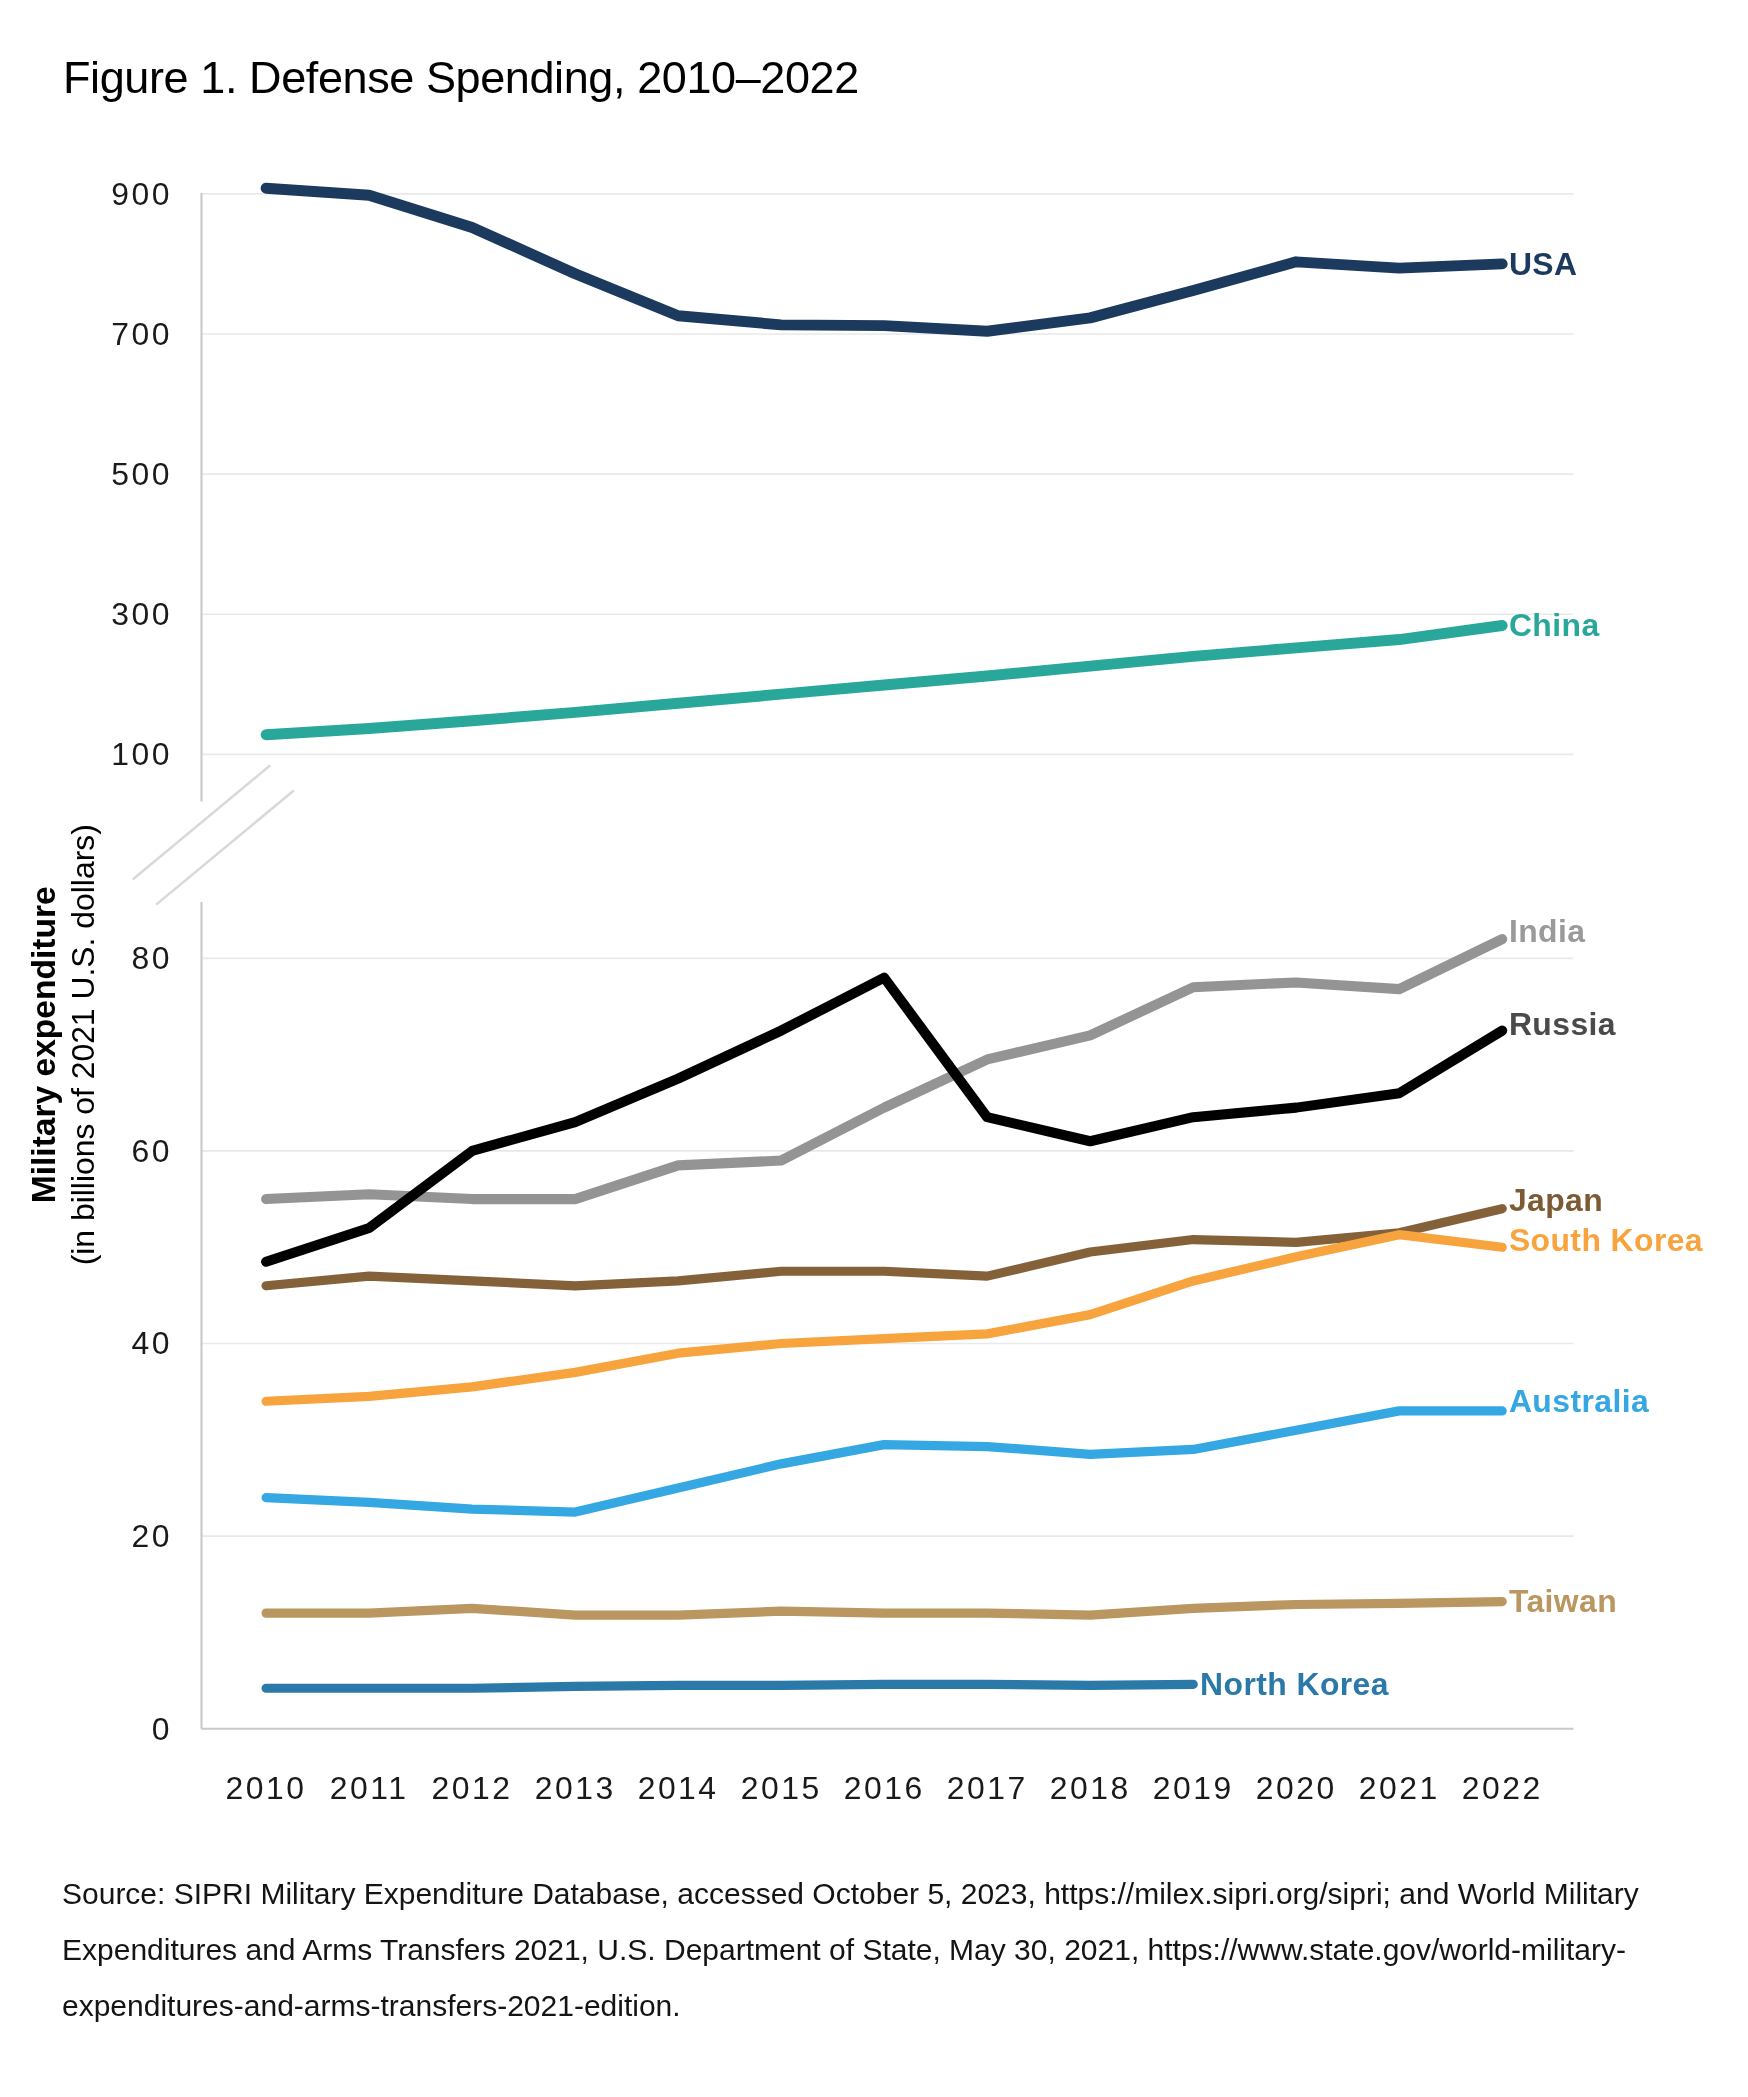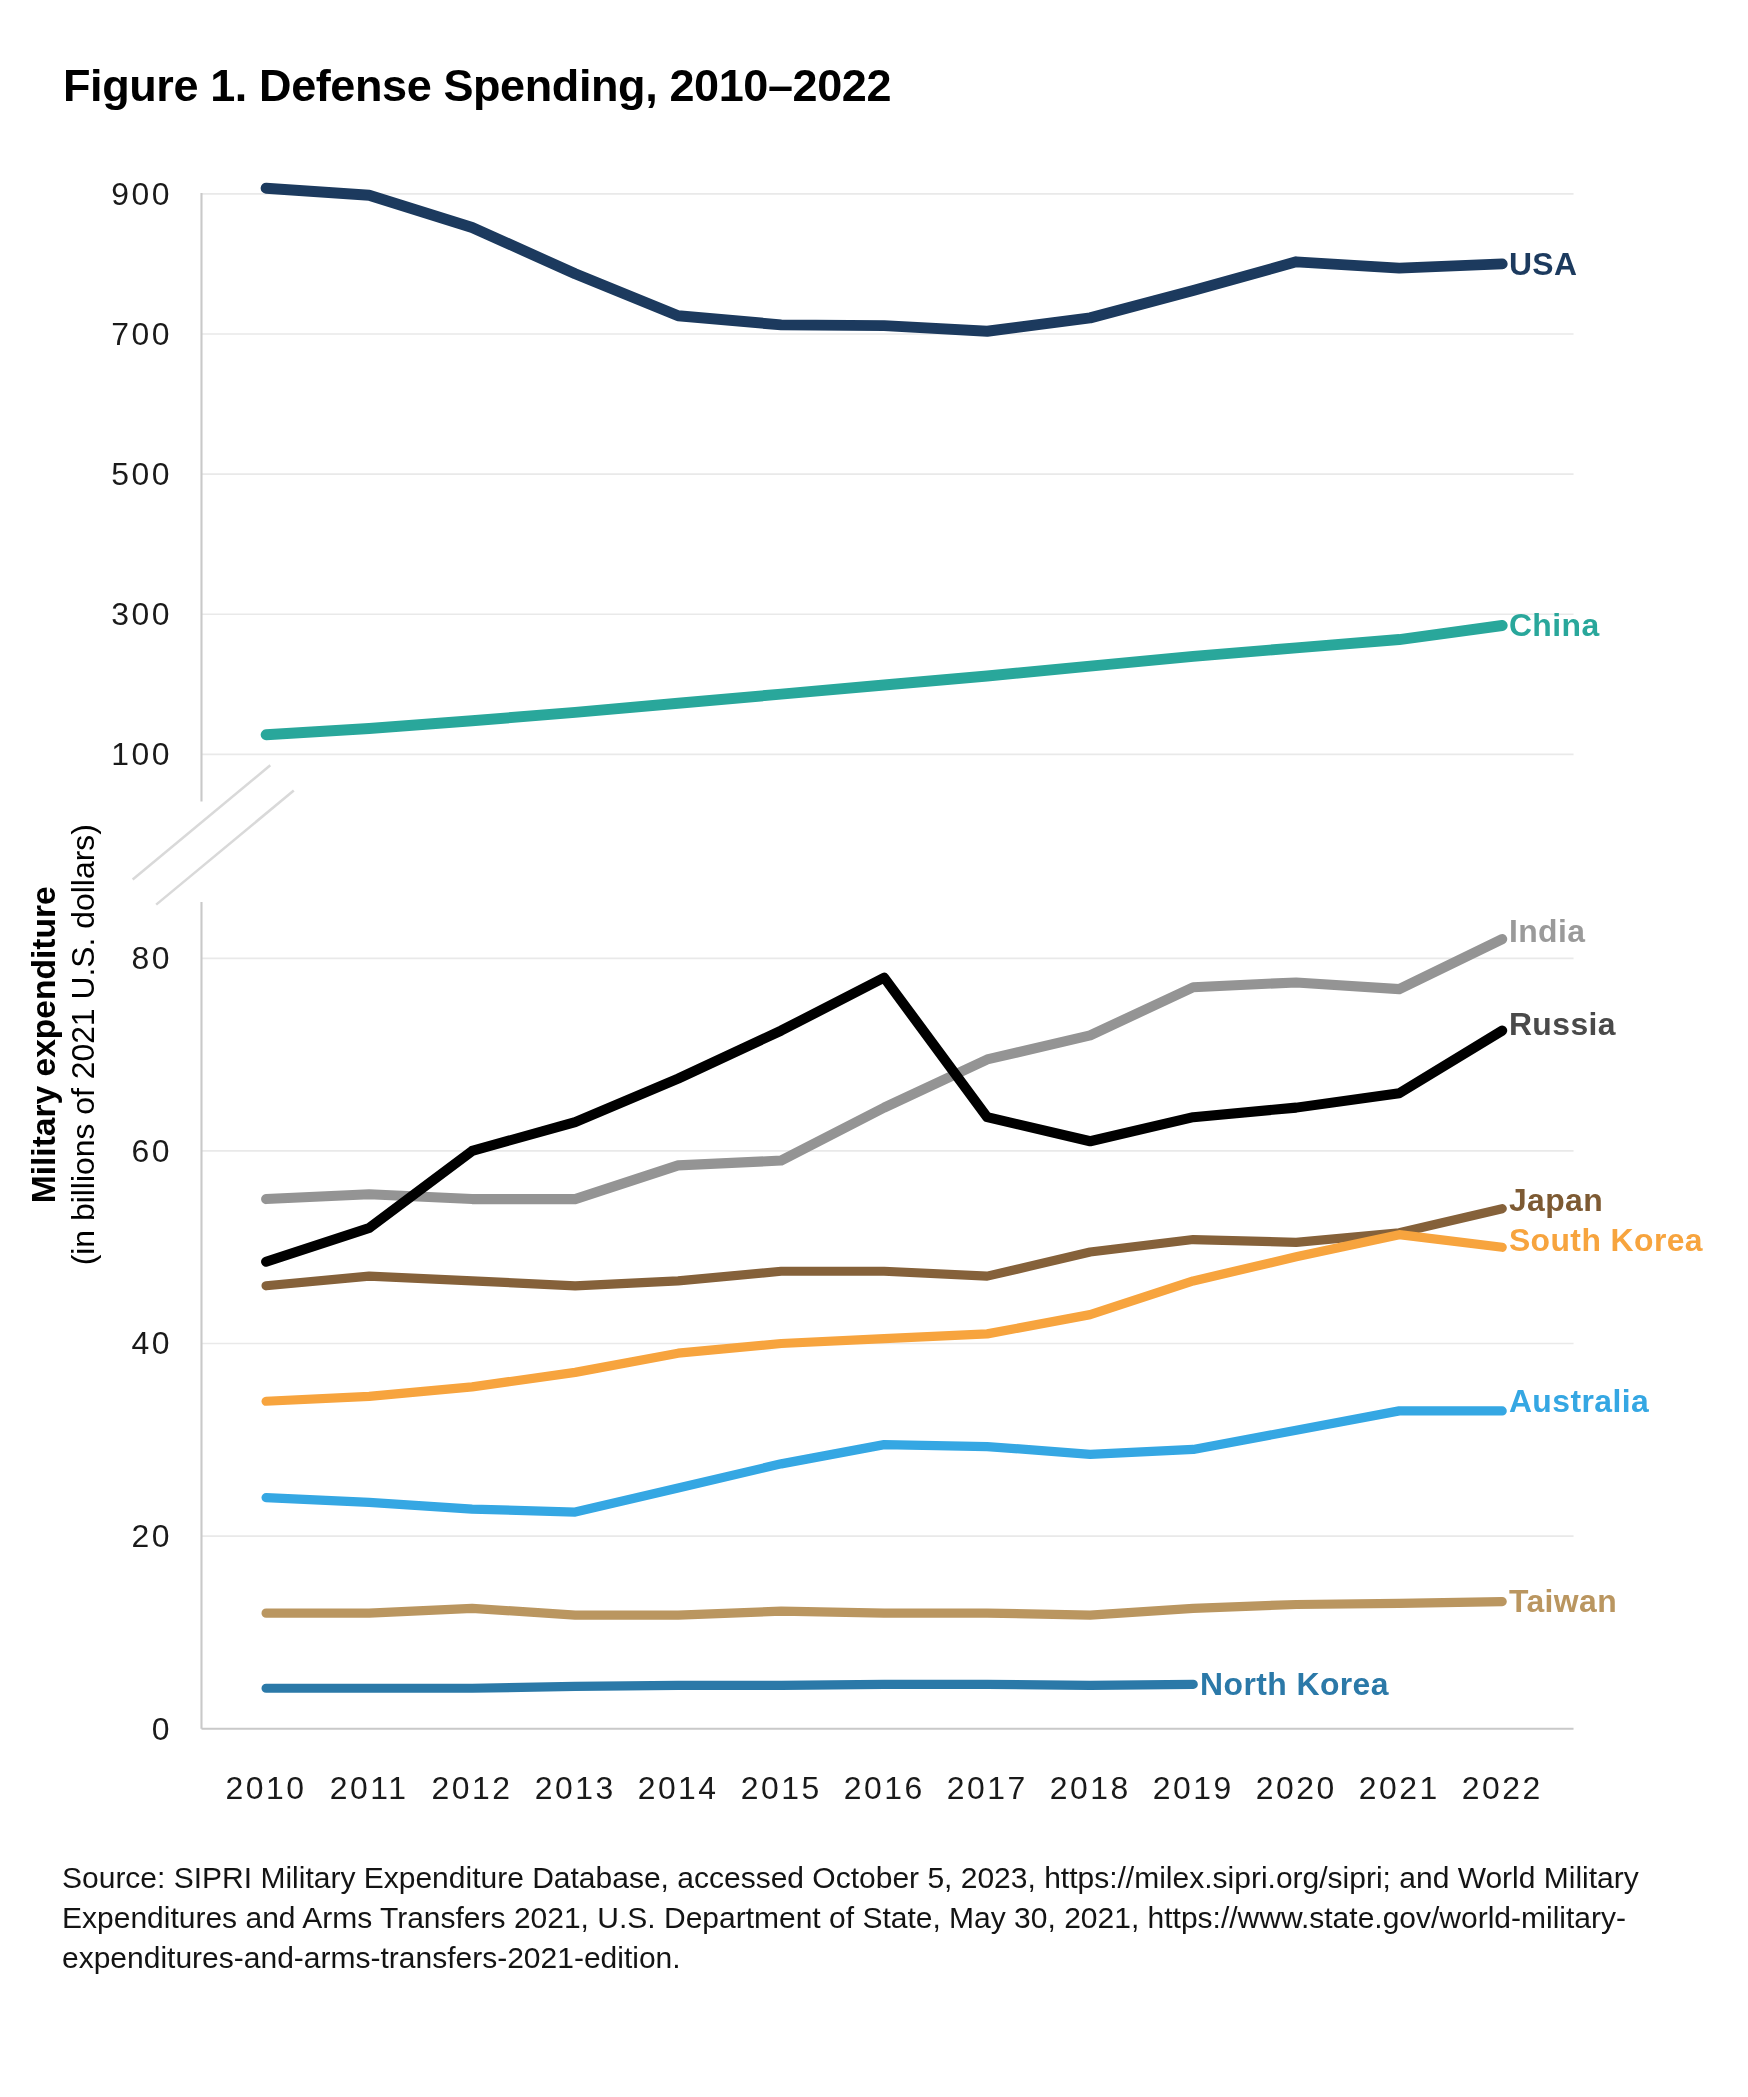--- a/index.html
+++ b/index.html
@@ -1,21 +1,21 @@
 <!DOCTYPE html>
 <html style="font-size:13.4px"><head>
 <meta charset="utf-8">
 <style>
   html,body{margin:0;padding:0;background:#ffffff;}
   body{width:1749px;height:2098px;position:relative;font-family:"Liberation Sans",sans-serif;color:#000;}
   #figure{position:absolute;inset:0;background:#fff;overflow:hidden;}
-  .title{position:absolute;left:63px;top:52px;font-size:45px;font-weight:bold;letter-spacing:-0.4px;color:#000;margin-top:8px;}
+  .title{position:absolute;left:63px;top:52px;font-size:45px;font-weight:normal;letter-spacing:-0.4px;color:#000;}
   svg text{font-family:"Liberation Sans",sans-serif;}
   .src-block{position:absolute;left:62px;top:1858px;width:1653px;font-size:30px;line-height:40px;color:#141414;font-weight:400;}
-  .src-block div{white-space:nowrap;}
+  .src-block div{white-space:nowrap;margin-top:16px;}
 </style>
 </head>
 <body>
 
 <div id="figure">
 
   <div class="title">Figure 1. Defense Spending, 2010–2022</div>
 
   <svg id="plot" width="1749" height="1821" viewBox="0 0 2084 2170">
 

